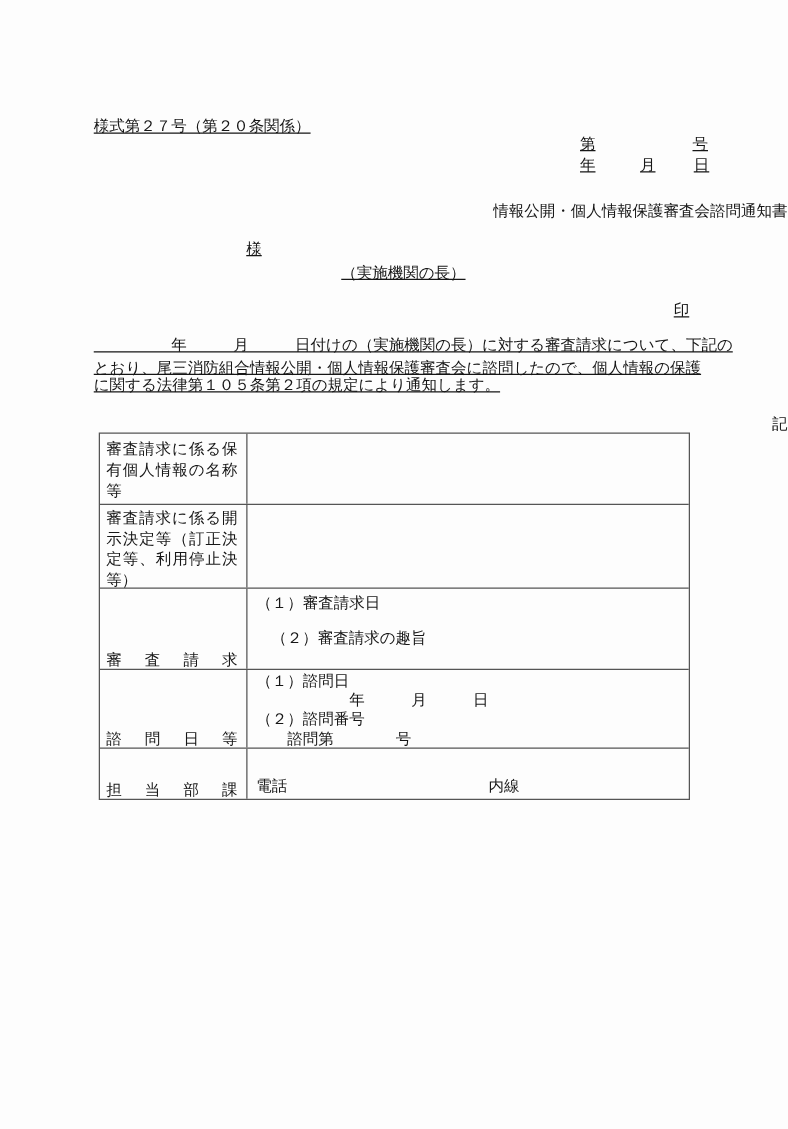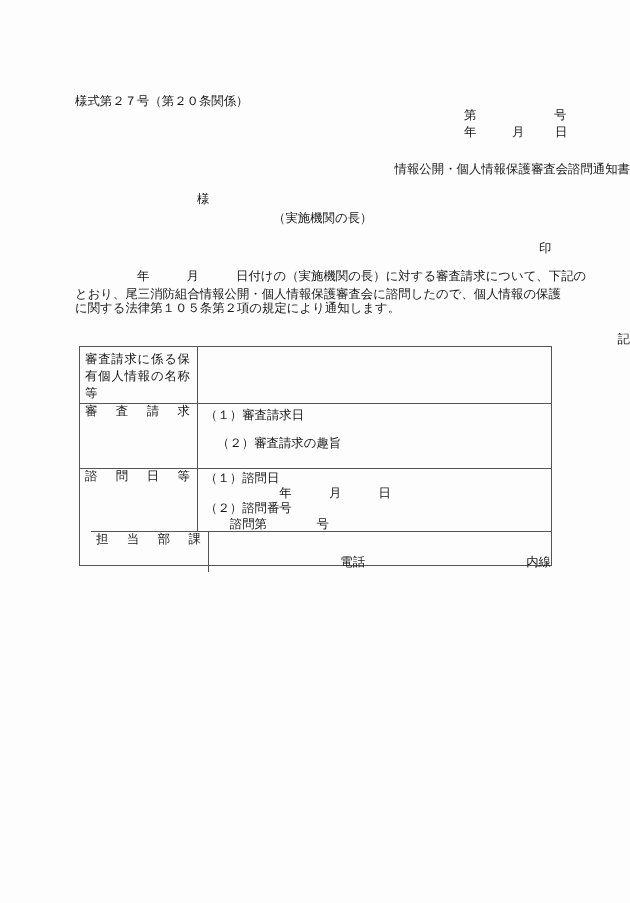--- a/index.html
+++ b/index.html
@@ -5,58 +5,58 @@
   html,body{margin:0;padding:0;}
   body{
     width:630px;height:903px;
     background:#fdfdfd;
     font-family:"Liberation Serif","DejaVu Serif",serif;
     color:#161616;
     font-size:12.4px;
     position:relative;
     overflow:hidden;
   }
-  .abs{position:absolute;white-space:pre;line-height:1.25;}
+  .abs{position:absolute;white-space:pre;line-height:1.25;text-decoration:underline;}
   .centerline{position:absolute;left:0;right:0;text-align:right;white-space:pre;}
 
   
   .ftable{
     position:absolute;left:79px;top:346px;
-    width:473px;height:220px;
+    width:473px;height:294px;
     border:1px solid #555;
     box-sizing:border-box;
     background:transparent;
   }
   .trow{display:flex;box-sizing:border-box;}
   .trow + .trow{border-top:1px solid #555;}
   .hcell{
     width:118px;box-sizing:border-box;
     border-right:1px solid #555;
     padding:0 7px 0 5px;
     overflow:visible;
   }
   .ccell{flex:1;box-sizing:border-box;padding-left:7px;}
   .r1{height:56px;}
   .r2{height:67px;}
   .r3{height:65px;}
   .r4{height:63px;}
-  .r5{height:41px;margin-left:11px;}
+  .r5{height:41px;}
   .hl{white-space:pre;line-height:17.2px;text-align-last:justify;}
   .hl.last{text-align-last:left;}
   .r2 .hl{line-height:16.6px;}
   .r1 .hcell{padding-top:4px;}
   .r2 .hcell{padding-top:2px;}
-  .vcenter{display:flex;flex-direction:column;justify-content:flex-start;font-family:Liberation Serif, serif;}
+  .vcenter{display:flex;flex-direction:column;justify-content:flex-end;font-family:Liberation Serif, serif;}
   .jone{text-align-last:justify;line-height:14px;}
   .cl{white-space:pre;line-height:16px;}
   .r3 .ccell{padding-top:3px;}
   .r3 .cl + .cl{margin-top:12px;margin-left:12px;}
   .r4 .ccell{padding-top:2px;}
   .r4 .cl{line-height:15.2px;}
-  .r5 .ccell{display:flex;flex-direction:column;justify-content:flex-end;padding-bottom:2px;align-items:flex-end;}
+  .r5 .ccell{display:flex;flex-direction:column;justify-content:flex-end;padding-bottom:2px;}
   .r5 .cl{line-height:15.2px;}
 </style>
 </head>
 <body>
 
 <div class="abs" style="left:75px;top:94px;">様式第２７号（第２０条関係）</div>
 
 <div class="abs" style="left:464px;top:108px;">第</div>
 <div class="abs" style="left:554px;top:108px;">号</div>
 <div class="abs" style="left:464px;top:125px;">年</div>
@@ -79,20 +79,29 @@
 
   <div class="trow r1">
     <div class="hcell">
       <div class="hl">審査請求に係る保</div>
       <div class="hl">有個人情報の名称</div>
       <div class="hl last">等</div>
     </div>
     <div class="ccell"></div>
   </div>
 
+  <div class="trow r2">
+    <div class="hcell">
+      <div class="hl">審査請求に係る開</div>
+      <div class="hl">示決定等（訂正決</div>
+      <div class="hl">定等、利用停止決</div>
+      <div class="hl last">等）</div>
+    </div>
+    <div class="ccell"></div>
+  </div>
 
   <div class="trow r3">
     <div class="hcell vcenter">
       <div class="jone">審査請求</div>
     </div>
     <div class="ccell">
       <div class="cl">（１）審査請求日</div>
       <div class="cl">（２）審査請求の趣旨</div>
     </div>
   </div>

